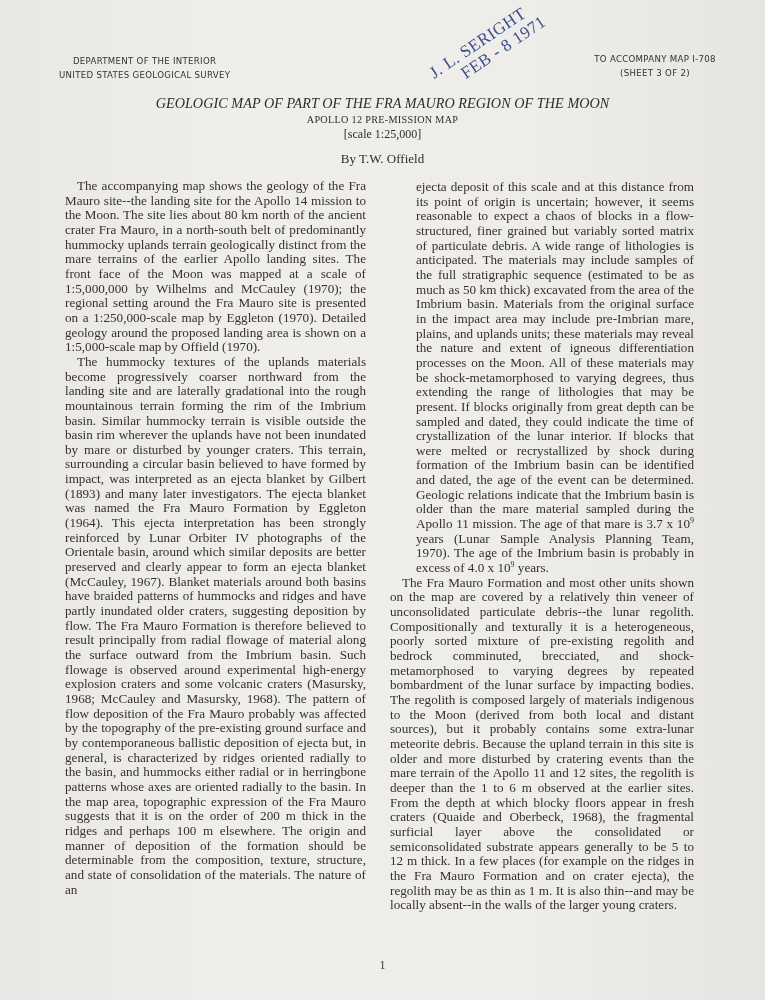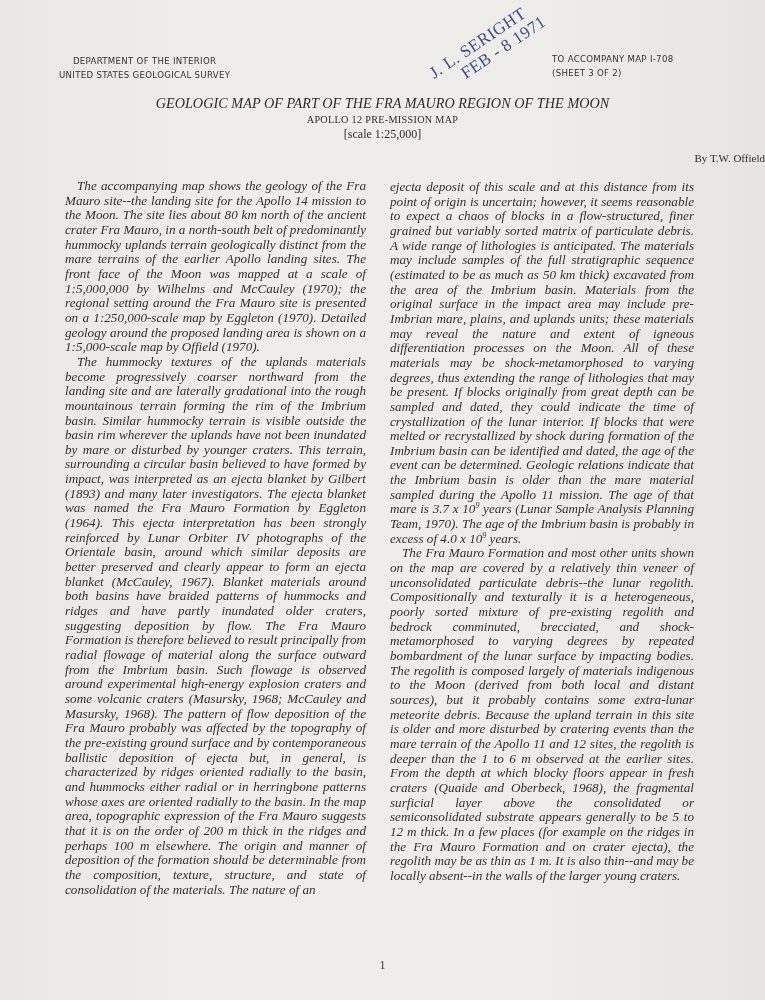--- a/index.html
+++ b/index.html
@@ -12,50 +12,50 @@
     .page {
       position: absolute; left: 0; top: 0; width: 765px; height: 1000px;
       background: linear-gradient(90deg, #e9e8e5 0%, #efeeeb 30%, #eeedea 70%, #e6e5e2 100%);
     }
     .hdr-left {
       position: absolute; left: 59px; top: 54px;
       font-family: "DejaVu Sans", sans-serif; font-size: 8.6px; letter-spacing: 0.3px;
       line-height: 14px; text-align: center; color: #34322f;
     }
     .hdr-right {
-      position: absolute; left: 552px; top: 52px; width: 150px;
+      position: absolute; left: 580px; top: 52px; width: 150px;
       font-family: "DejaVu Sans", sans-serif; font-size: 8.6px; letter-spacing: 0.3px;
-      line-height: 14px; color: #34322f;
+      line-height: 14px; text-align: center; color: #34322f;
     }
     .stamp {
       position: absolute; left: 428px; top: 18px; width: 140px; height: 80px;
       color: #3c4d8a;
       font-family: "Liberation Serif", serif;
       transform: rotate(-34deg);
       transform-origin: 20px 60px;
     }
     .stamp .l1 { position: absolute; left: 8px; top: 38px; font-size: 17px; letter-spacing: 0.5px; white-space: nowrap; }
     .stamp .l2 { position: absolute; left: 34px; top: 56px; font-size: 17px; letter-spacing: 0.5px; white-space: nowrap; }
     .title-block {
       position: absolute; left: 0; top: 94px; width: 765px; text-align: center;
       font-family: "Liberation Serif", serif; color: #2f2d2a;
     }
     .title { font-size: 14.2px; letter-spacing: 0.05px; line-height: 19px; font-style: italic; }
     .subtitle { font-size: 10.2px; letter-spacing: 0.3px; line-height: 14px; }
     .scale { font-size: 12px; line-height: 15px; }
-    .author { font-size: 11px; margin-top: 8px; line-height: 17px; text-align: right; }
+    .author { font-size: 13px; margin-top: 8px; line-height: 17px; }
     .col {
       position: absolute; top: 179px;
       font-family: "Liberation Serif", serif; font-size: 13.15px;
       line-height: 14.65px; text-align: justify; color: #34312d;
     }
     .col-left { left: 65px; width: 301px; }
     .col-right { left: 390px; width: 304px; top: 180px; }
-    .col p { margin: 0; text-indent: 12px; hyphens: none; font-style: italic; }
-    .col p.cont { text-indent: 0; }
+    .col p { margin: 0; text-indent: 12px; hyphens: none; }
+    .col p.cont { text-indent: 0; margin-left: 26px; }
     .page-num {
       position: absolute; left: 0; top: 958px; width: 765px; text-align: center;
       font-family: "Liberation Serif", serif; font-size: 12px; color: #3a3835;
     }
     sup { font-size: 8px; line-height: 0; }
   </style>
 </head>
 <body>
 
 <div class="page">

